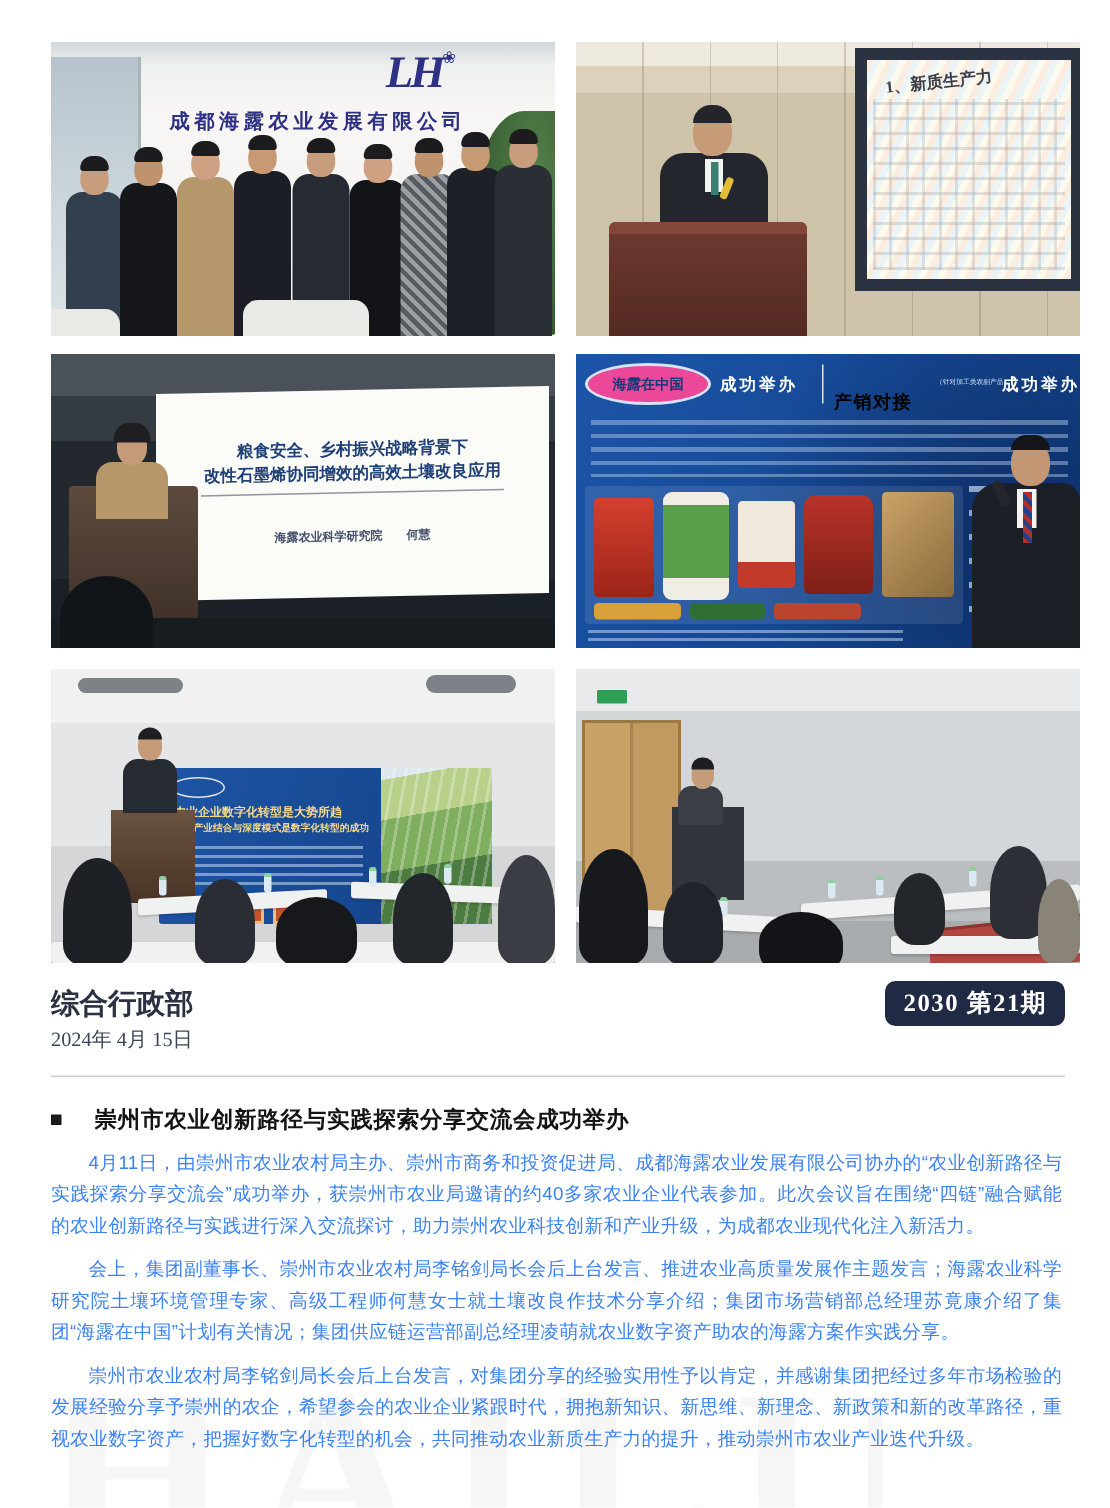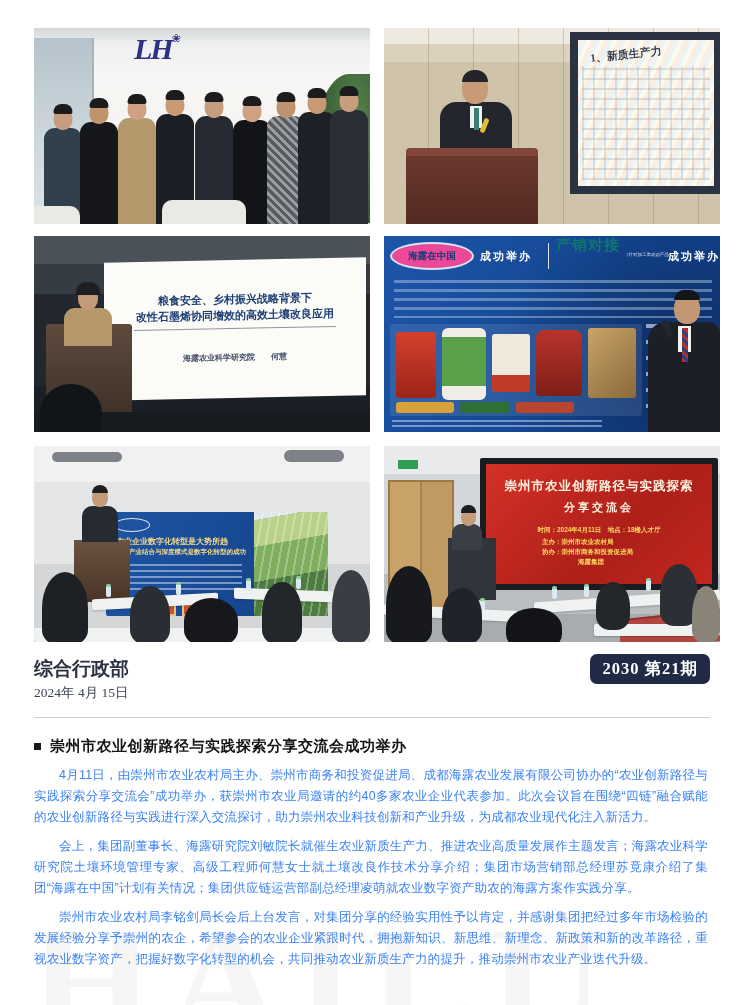--- a/index.html
+++ b/index.html
@@ -8,21 +8,21 @@
   
   .photo{position:absolute;width:336px;height:196px;overflow:hidden;background:#ddd;}
   #ph1{left:34px;top:28px}#ph2{left:384px;top:28px}
   #ph3{left:34px;top:236px}#ph4{left:384px;top:236px}
   #ph5{left:34px;top:446px}#ph6{left:384px;top:446px}
 
   
   .p1-wall{position:absolute;inset:0;background:linear-gradient(180deg,#d3d7da 0,#eef0ef 16px,#f7f6f4 46px,#f3f2ef 100%);}
   .p1-win{position:absolute;left:0;top:10px;width:58px;height:186px;
           background:linear-gradient(180deg,#b6c3cc,#cdd8dd 55%,#dde3e5);border-right:2px solid #a9b4ba;}
-  .p1-logo{position:absolute;left:100px;top:4px;width:170px;text-align:left;color:#2e3184;
+  .p1-logo{position:absolute;left:100px;top:4px;width:170px;text-align:right;color:#2e3184;
            font-family:"Liberation Serif","DejaVu Serif",serif;}
   .p1-lh{font-size:30px;font-weight:bold;font-style:italic;letter-spacing:-2px;}
   .p1-flower{font-size:11px;vertical-align:top;color:#2e3184;}
   .p1-company{position:absolute;left:48px;top:44px;width:260px;text-align:center;font-size:13.5px;font-weight:bold;
               color:#2e3184;letter-spacing:3px;font-family:"Liberation Serif","DejaVu Serif",serif;}
   .p1-plant{position:absolute;right:-20px;top:46px;width:74px;height:150px;border-radius:45% 25% 35% 55%;
             background:radial-gradient(ellipse at 55% 30%,#55824c,#34572e 75%);}
   .pers{position:absolute;bottom:0;width:38px;border-radius:11px 11px 0 0;}
   .pers::before{content:"";position:absolute;top:-20px;left:50%;transform:translateX(-50%);
                 width:19px;height:22px;border-radius:50% 50% 45% 45%;background:var(--skin,#c49a78);}
@@ -69,21 +69,21 @@
 
   
   .p4-bg{position:absolute;inset:0;background:
      radial-gradient(circle at 85% 62%,rgba(8,26,64,.5),transparent 55%),
      linear-gradient(120deg,#1d55a8 0%,#164a97 45%,#0f3d83 100%);}
   .p4-oval{position:absolute;left:6px;top:6px;width:80px;height:24px;background:#ec4899;border:2px solid #d6e3f2;
      border-radius:50%;display:flex;align-items:center;justify-content:center;font-size:9.5px;font-weight:bold;color:#173a7a;
      font-family:Liberation Serif, serif;}
   .p4-h1{position:absolute;left:96px;top:13px;font-size:11px;font-weight:bold;color:#fff;letter-spacing:2px;}
   .p4-div1{position:absolute;left:164px;top:7px;width:1px;height:26px;background:rgba(255,255,255,.85);}
-  .p4-h2{position:absolute;left:172px;top:0;font-size:15px;font-weight:bold;color:#0f766e;letter-spacing:1px;}
+  .p4-h2{position:absolute;left:172px;top:24px;font-size:12px;font-weight:bold;color:#000000;letter-spacing:1px;}
   .p4-note{position:absolute;left:240px;top:16px;font-size:4.5px;color:#cfe0f5;}
   .p4-h3{position:absolute;left:284px;top:13px;font-size:11px;font-weight:bold;color:#fff;letter-spacing:2px;}
   .p4-par{position:absolute;left:10px;top:44px;width:318px;height:38px;opacity:.75;background:
      repeating-linear-gradient(180deg,rgba(200,220,245,.55) 0 3px,transparent 3px 9px);}
   .p4-col{position:absolute;left:6px;top:88px;width:252px;height:92px;background:rgba(255,255,255,.1);border-radius:3px;}
   .p4-b{position:absolute;border-radius:3px;}
   .p4-list{position:absolute;left:262px;top:88px;width:68px;height:92px;background:
      repeating-linear-gradient(180deg,rgba(230,240,255,.6) 0 4px,transparent 4px 16px);}
   .p4-foot{position:absolute;left:8px;top:184px;width:210px;height:8px;background:
      repeating-linear-gradient(180deg,rgba(210,225,250,.5) 0 2px,transparent 2px 5px);}
@@ -143,40 +143,41 @@
 
   
   .dept{position:absolute;left:34px;top:656px;font-family:"Liberation Serif","DejaVu Serif",serif;
         font-weight:bold;font-size:19px;color:#2b3142;}
   .date{position:absolute;left:34px;top:684px;font-family:"Liberation Serif","DejaVu Serif",serif;
         font-size:13.5px;color:#3c4354;}
   .badge{position:absolute;right:30px;top:654px;background:#202a45;color:#fff;border-radius:7px;
          font-family:"Liberation Serif","DejaVu Serif",serif;font-weight:bold;font-size:16.5px;
          padding:4px 12px;letter-spacing:1px;}
   .rule{position:absolute;left:34px;right:30px;top:717px;height:1px;background:#cfcfcf;}
-  .title-row{position:absolute;left:34px;top:737px;display:flex;align-items:center;gap:9px;}
+  .title-row{position:absolute;left:34px;top:737px;display:flex;align-items:center;gap:22px;}
   .sq{width:7px;height:7px;background:#1a1a1a;flex:0 0 auto;}
   .art-title{font-size:15px;font-weight:bold;color:#141414;letter-spacing:.5px;}
   .paras{position:absolute;left:34px;top:765px;width:674px;z-index:2;}
   .paras p{margin:0 0 8px 0;font-size:12.5px;line-height:21px;color:#3b82f6;text-indent:2em;
            text-align:justify;letter-spacing:.2px;}
   .wm{position:absolute;left:30px;top:892px;font-family:"Liberation Serif","DejaVu Serif",serif;
       font-weight:bold;font-size:158px;letter-spacing:14px;color:rgba(0,0,0,.035);z-index:1;white-space:nowrap;}
 </style>
 </head>
 <body>
 
 <div class="page">
 
   <div class="wm">HAILU</div>
 
   <div class="photo" id="ph1">
     <div class="p1-wall"></div>
     <div class="p1-win"></div>
     <div class="p1-logo"><span class="p1-lh">LH</span><span class="p1-flower">❀</span></div>
+    <div class="p1-company">成都海露农业发展有限公司</div>
     <div class="p1-plant"></div>
     <div class="pers" style="left:10px;height:96px;background:#32404e;--skin:#c79d7d"></div>
     <div class="pers" style="left:46px;height:102px;background:#15171b;--skin:#c0936f"></div>
     <div class="pers" style="left:84px;height:106px;background:#b4986c;--skin:#cda181"></div>
     <div class="pers" style="left:122px;height:110px;background:#1b1e24;--skin:#c89a74"></div>
     <div class="pers" style="left:161px;height:108px;background:#262b33;--skin:#c79d7d"></div>
     <div class="pers" style="left:199px;height:104px;background:#121418;--skin:#cda181"></div>
     <div class="pers" style="left:233px;height:108px;background:repeating-linear-gradient(45deg,#585c60 0 3px,#9b9fa3 3px 6px);--skin:#c0936f"></div>
     <div class="pers" style="left:264px;height:112px;background:#1d2127;--skin:#c89a74"></div>
     <div class="pers" style="left:296px;height:114px;background:#2a2e35;--skin:#c79d7d"></div>
@@ -273,30 +274,20 @@
     <div class="aud" style="left:96px;top:140px;width:40px;height:58px;background:#2a2d33"></div>
     <div class="aud" style="left:150px;top:152px;width:54px;height:46px;background:#16181c"></div>
     <div class="aud" style="left:228px;top:136px;width:40px;height:62px;background:#23262b"></div>
     <div class="aud" style="left:298px;top:124px;width:38px;height:74px;background:#3a3d43"></div>
   </div>
 
   <div class="photo" id="ph6">
     <div class="p6-bg"></div>
     <div class="p6-sign"></div>
     <div class="p6-door"></div>
-    <div class="p6-bezel">
-      <div class="p6-red">
-        <div class="p6-t1">崇州市农业创新路径与实践探索</div>
-        <div class="p6-t2">分享交流会</div>
-        <div class="p6-i1">时间：2024年4月11日　地点：18楼人才厅</div>
-        <div class="p6-i2">主办：崇州市农业农村局</div>
-        <div class="p6-i3">协办：崇州市商务和投资促进局</div>
-        <div class="p6-i4">海露集团</div>
-      </div>
-    </div>
     <div class="p6-podium"></div>
     <div class="p6-sbody"></div>
     <div class="p6-shead"></div>
     <div class="p6-shair"></div>
     <div class="p6-carpet"></div>
     <div class="tbl" style="left:150px;top:150px;width:186px;height:11px;transform:skewY(-4deg)"></div>
     <div class="tbl" style="left:0;top:162px;width:148px;height:11px;transform:skewY(3deg)"></div>
     <div class="tbl" style="left:210px;top:178px;width:126px;height:12px"></div>
     <div class="bot" style="left:168px;top:140px"></div>
     <div class="bot" style="left:200px;top:138px"></div>
@@ -315,17 +306,17 @@
   <div class="date">2024年 4月 15日</div>
   <div class="badge">2030 第21期</div>
   <div class="rule"></div>
 
   <div class="title-row">
     <span class="sq"></span>
     <span class="art-title">崇州市农业创新路径与实践探索分享交流会成功举办</span>
   </div>
   <div class="paras">
     <p>4月11日，由崇州市农业农村局主办、崇州市商务和投资促进局、成都海露农业发展有限公司协办的“农业创新路径与实践探索分享交流会”成功举办，获崇州市农业局邀请的约40多家农业企业代表参加。此次会议旨在围绕“四链”融合赋能的农业创新路径与实践进行深入交流探讨，助力崇州农业科技创新和产业升级，为成都农业现代化注入新活力。</p>
-    <p>会上，集团副董事长、海露研究院刘敏院长就催生农业新质生产力、推进农业高质量发展作主题发言；海露农业科学研究院土壤环境管理专家、高级工程师何慧女士就土壤改良作技术分享介绍；集团市场营销部总经理苏竟康介绍了集团“海露在中国”计划有关情况；集团供应链运营部副总经理凌萌就农业数字资产助农的海露方案作实践分享。</p>
+    <p>会上，集团副董事长、崇州市农业农村局李铭剑局长会后上台发言、推进农业高质量发展作主题发言；海露农业科学研究院土壤环境管理专家、高级工程师何慧女士就土壤改良作技术分享介绍；集团市场营销部总经理苏竟康介绍了集团“海露在中国”计划有关情况；集团供应链运营部副总经理凌萌就农业数字资产助农的海露方案作实践分享。</p>
     <p>崇州市农业农村局李铭剑局长会后上台发言，对集团分享的经验实用性予以肯定，并感谢集团把经过多年市场检验的发展经验分享予崇州的农企，希望参会的农业企业紧跟时代，拥抱新知识、新思维、新理念、新政策和新的改革路径，重视农业数字资产，把握好数字化转型的机会，共同推动农业新质生产力的提升，推动崇州市农业产业迭代升级。</p>
   </div>
 
 </div>
 
 </body></html>

